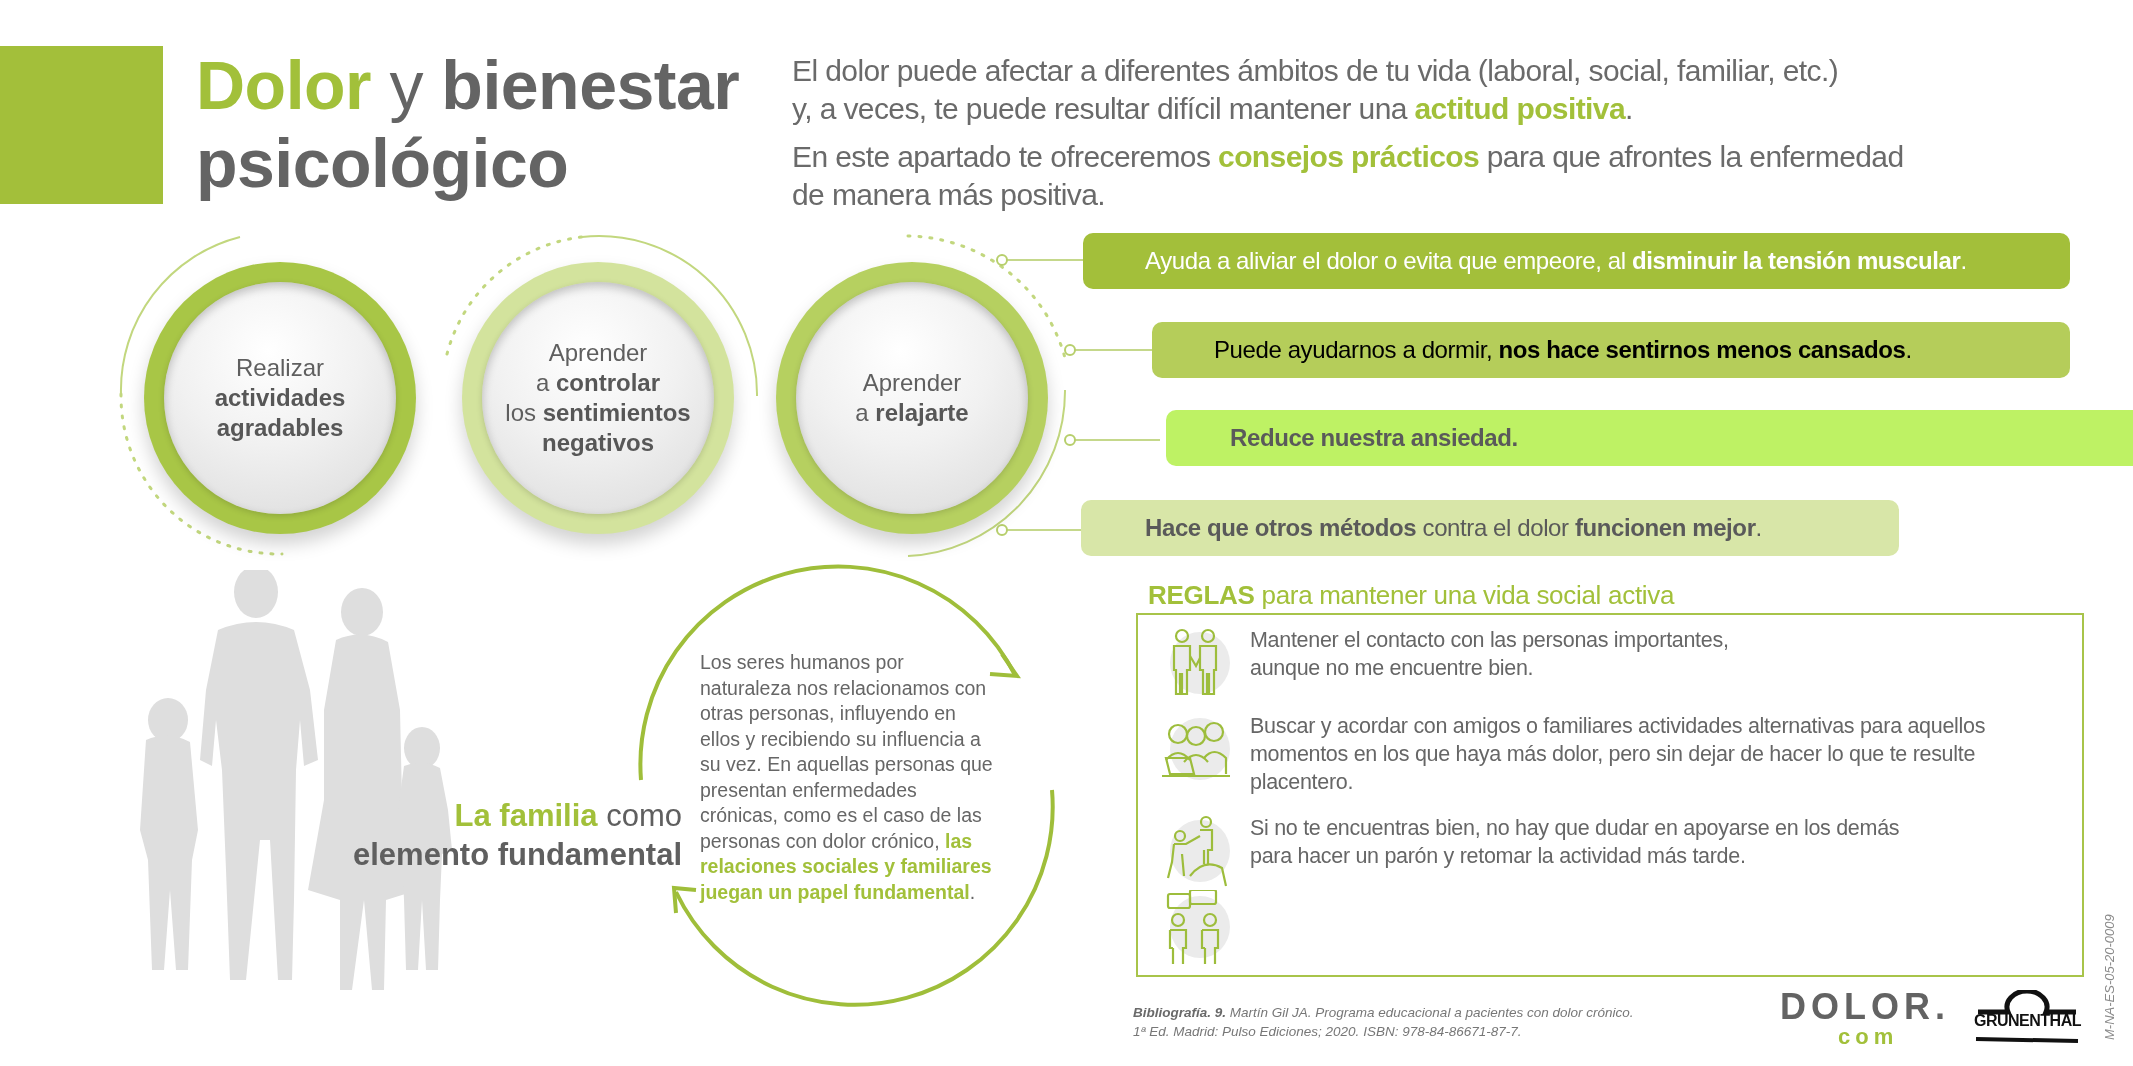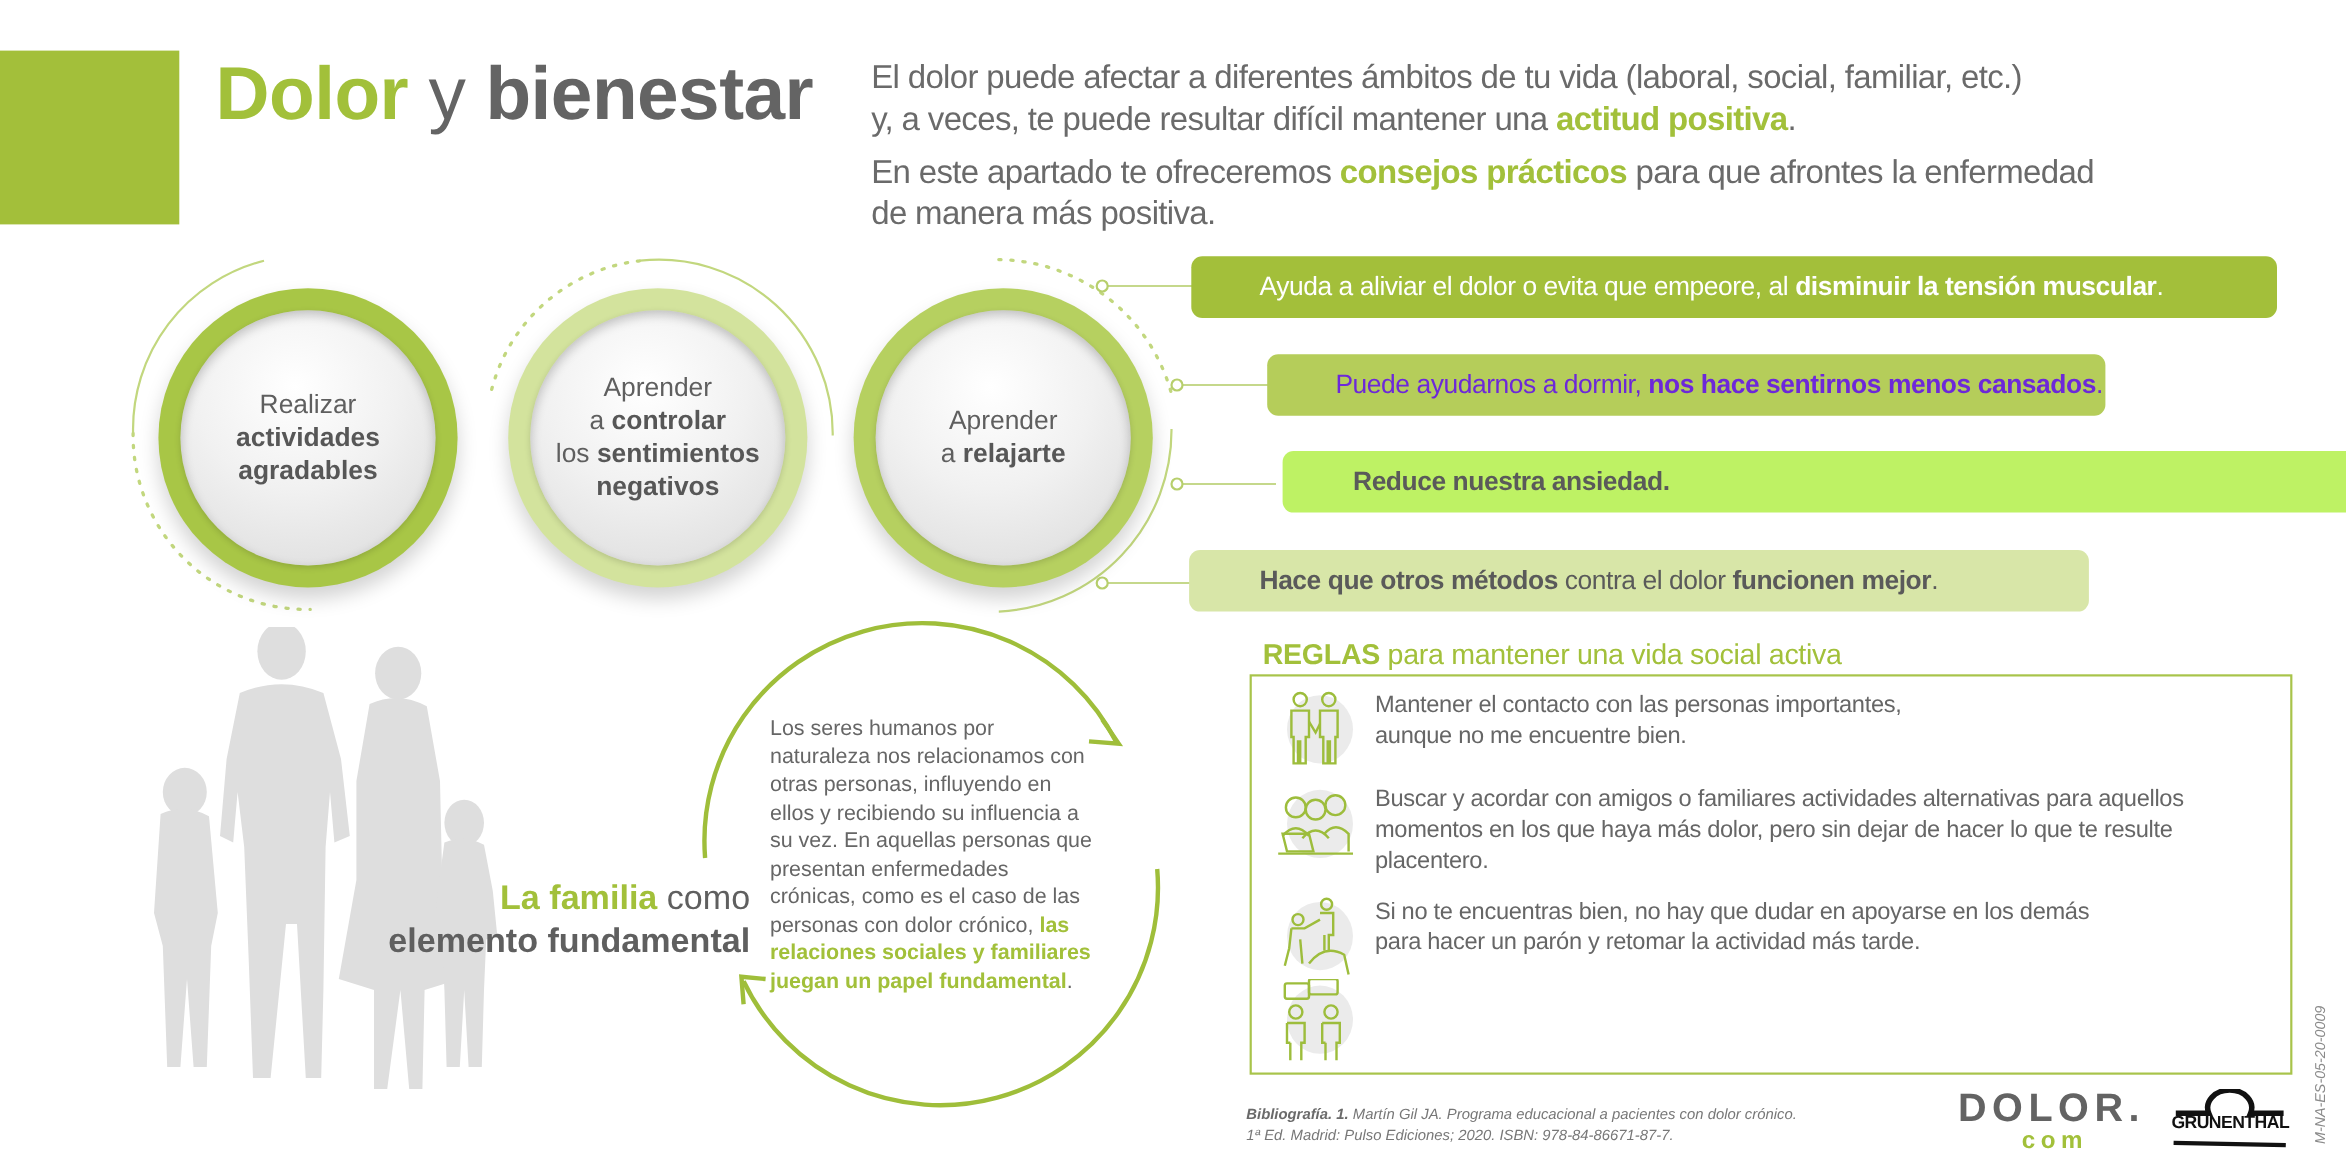--- a/index.html
+++ b/index.html
@@ -51,20 +51,21 @@
   #grunenthal { left: 1974px; top: 990px; width: 106px; height: 56px; }
   #code { left: 2102px; top: 1040px; transform: rotate(-90deg); transform-origin: left top; font-size: 13px; font-style: italic; color: #8a8a8a; white-space: nowrap; }
 </style>
 </head>
 <body>
 
 <div id="green-block" class="abs"></div>
 
 <h1 id="title" class="abs">
   <span class="g">Dolor</span><span class="thin"> y </span><span>bienestar</span><br>
+  <span>psicológico</span>
 </h1>
 
 <div id="intro" class="abs">
   <p>
     <span>El dolor puede afectar a diferentes ámbitos de tu vida (laboral, social, familiar, etc.)</span><br>
     <span>y, a veces, te puede resultar difícil mantener una </span><span class="g b">actitud positiva</span><span>.</span>
   </p>
   <p>
     <span>En este apartado te ofreceremos </span><span class="g b">consejos prácticos</span><span> para que afrontes la enfermedad</span><br>
     <span>de manera más positiva.</span>
@@ -130,21 +131,21 @@
     </div>
   </div>
 </div>
 
 <div class="pill" style="left:1083px;top:233px;width:987px;background:#a3bf3a;color:#ffffff;">
   <span class="txt" style="padding-left:62px;">
     <span>Ayuda a aliviar el dolor o evita que empeore, al </span><span class="b">disminuir la tensión muscular</span><span>.</span>
   </span>
 </div>
 
-<div class="pill" style="left:1152px;top:322px;width:762px;background:#b5cd5a;color:#6d28d9;">
+<div class="pill" style="left:1152px;top:322px;width:918px;background:#b5cd5a;color:#000000;">
   <span class="txt" style="padding-left:62px;">
     <span>Puede ayudarnos a dormir, </span><span class="b">nos hace sentirnos menos cansados</span><span>.</span>
   </span>
 </div>
 
 <div class="pill" style="left:1150px;top:410px;width:1008px;background:#bef264;color:#5a5a5a;margin-left:16px;">
   <span class="txt" style="padding-left:64px;">
     <span class="b">Reduce nuestra ansiedad.</span>
   </span>
 </div>
@@ -250,21 +251,21 @@
         <rect x="30" y="0" width="26" height="14" rx="2"></rect>
       <circle cx="18" cy="30" r="6"></circle>
         <circle cx="50" cy="30" r="6"></circle>
       <path d="M10 40 L26 40 L26 58 L23 58 L23 74 M13 58 L13 74 M10 40 L10 58 L13 58"></path>
       <path d="M42 40 L58 40 L58 58 L55 58 L55 74 M45 58 L45 74 M42 40 L42 58 L45 58"></path>
     </svg>
   </div>
 </div>
 
 <div id="biblio" class="abs">
-  <span class="b">Bibliografía. 1.</span><span> Martín Gil JA. Programa educacional a pacientes con dolor crónico.</span><br>
+  <span class="b">Bibliografía. 9.</span><span> Martín Gil JA. Programa educacional a pacientes con dolor crónico.</span><br>
   <span>1ª Ed. Madrid: Pulso Ediciones; 2020. ISBN: 978-84-86671-87-7.</span>
 </div>
 
 <div id="dolor-logo" class="abs">DOLOR.</div>
 <div id="dolor-com" class="abs">com</div>
 
 <div id="grunenthal" class="abs">
   <svg width="106" height="56" viewBox="0 0 106 56">
     <path d="M4 22 L34 22 A 20 16 0 1 1 72 22 L102 22" fill="none" stroke="#111" stroke-width="5"></path>
     <line x1="2" y1="49" x2="104" y2="51" stroke="#111" stroke-width="4"></line>

